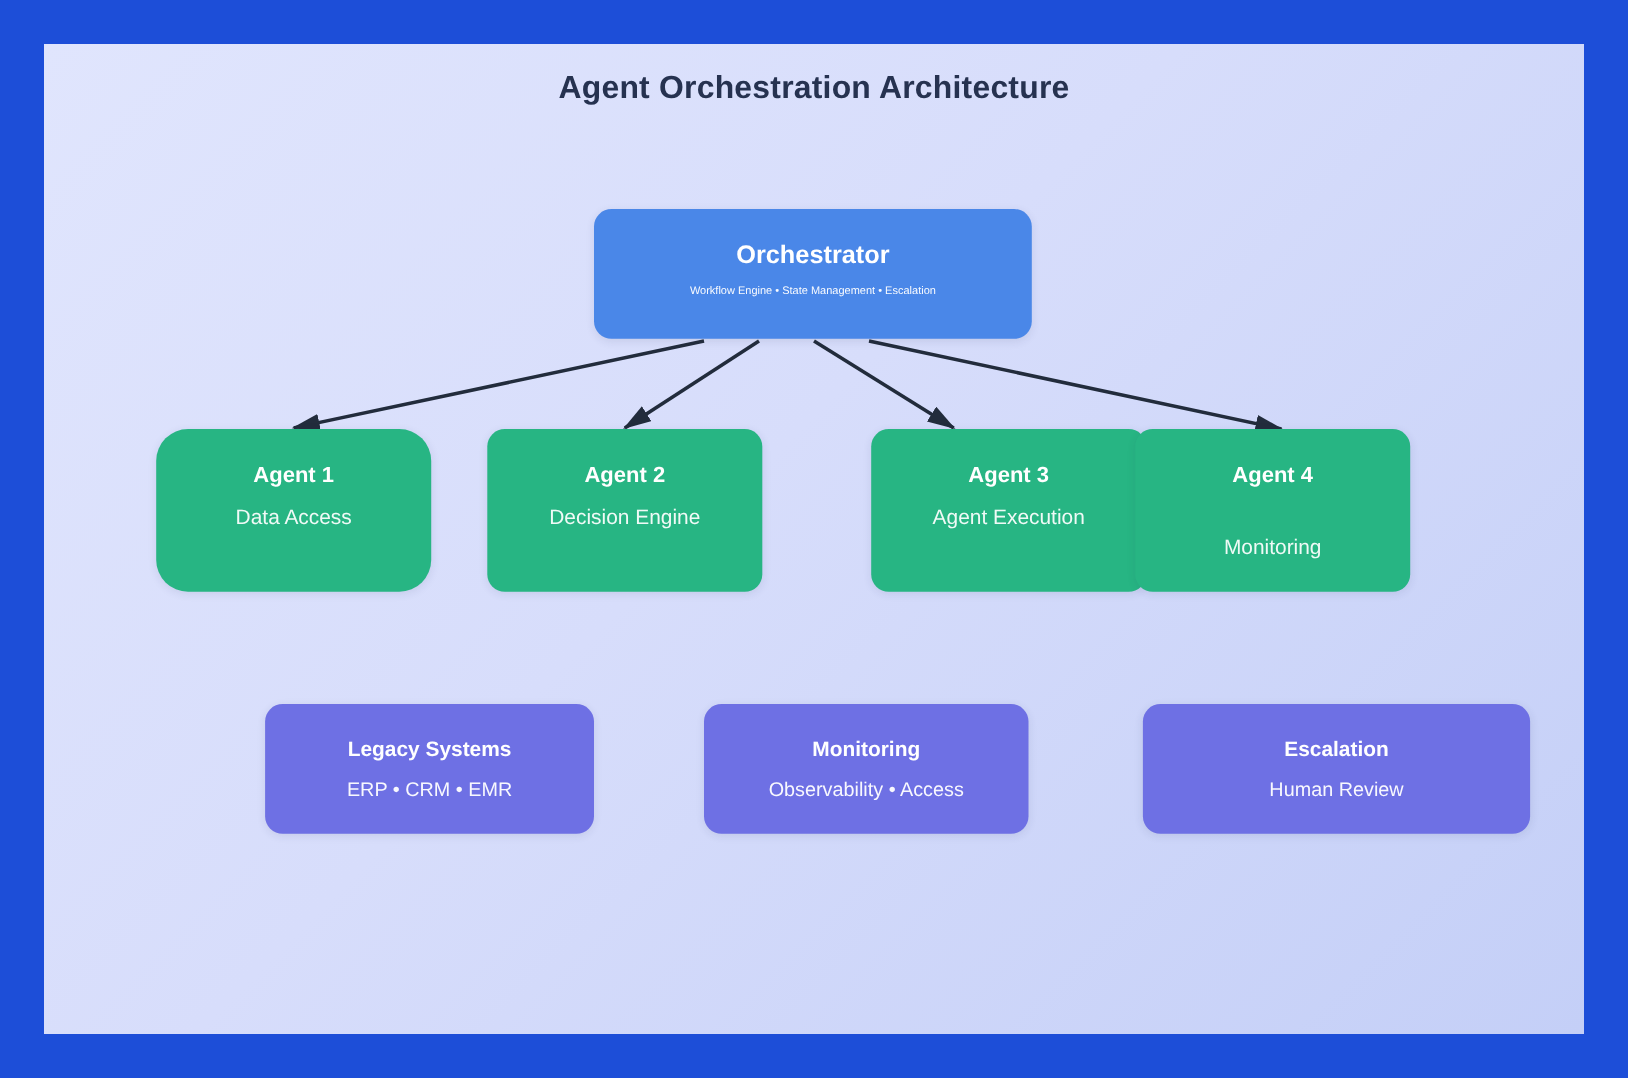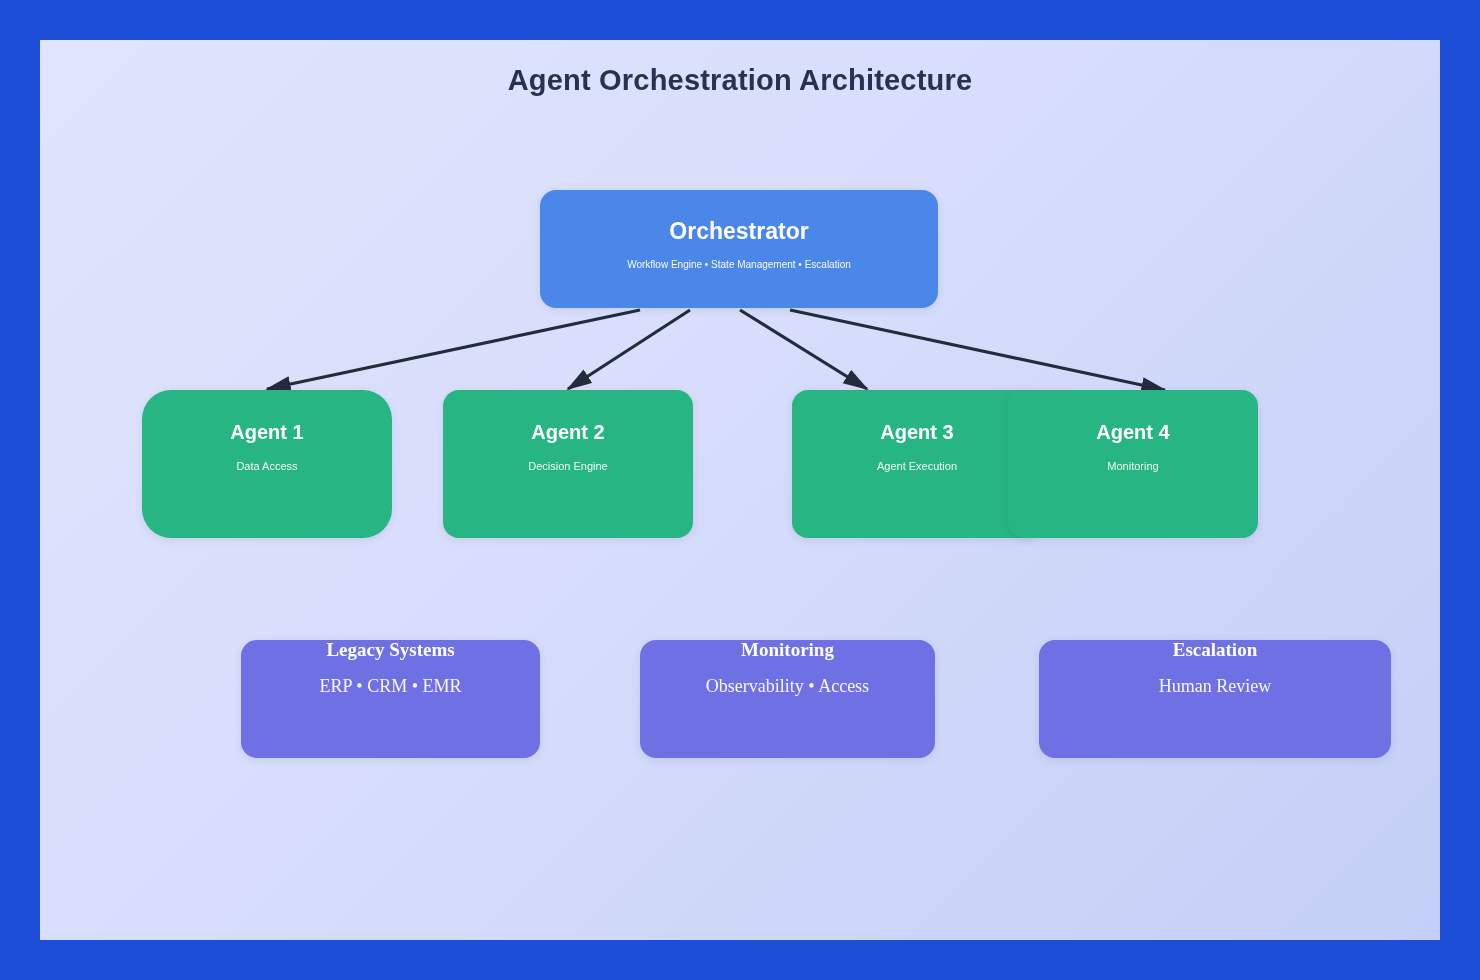--- a/index.html
+++ b/index.html
@@ -60,31 +60,31 @@
   .orchestrator .node-title { font-size: 23px; }
   .orchestrator .node-sub   { font-size: 10px; margin-top: 15px; color: rgba(255,255,255,0.97); }
 
   .agent {
     top: 350px;
     width: 250px; height: 148px;
     background: #27b583;
     padding-top: 31px;
   }
   .agent .node-title { font-size: 20px; }
-  .agent .node-sub   { font-size: 11px; margin-top: 17px; color: rgba(255,255,255,0.93); }
+  .agent .node-sub   { font-size: 19px; margin-top: 17px; color: rgba(255,255,255,0.93); }
   .agent-1 { left: 102px; border-radius: 29px; }
   .agent-2 { left: 403px; }
   .agent-3 { left: 704px; margin-left: 48px; }
-  .agent-4 { left: 968px; }
+  .agent-4 { left: 992px; gap: 28px; }
 
   .subsystem {
     top: 600px;
     height: 118px;
     background: #6e70e4;
-    font-family: Liberation Serif, serif;
+    padding-top: 32px;
   }
   .subsystem .node-title { font-size: 19px; }
   .subsystem .node-sub   { font-size: 18px; margin-top: 15px; color: rgba(255,255,255,0.95); }
   .subsystem-1 { left: 201px; width: 299px; }
   .subsystem-2 { left: 600px; width: 295px; }
   .subsystem-3 { left: 999px; width: 352px; }
 
   .arrows {
     position: absolute;
     left: 0; top: 0;

